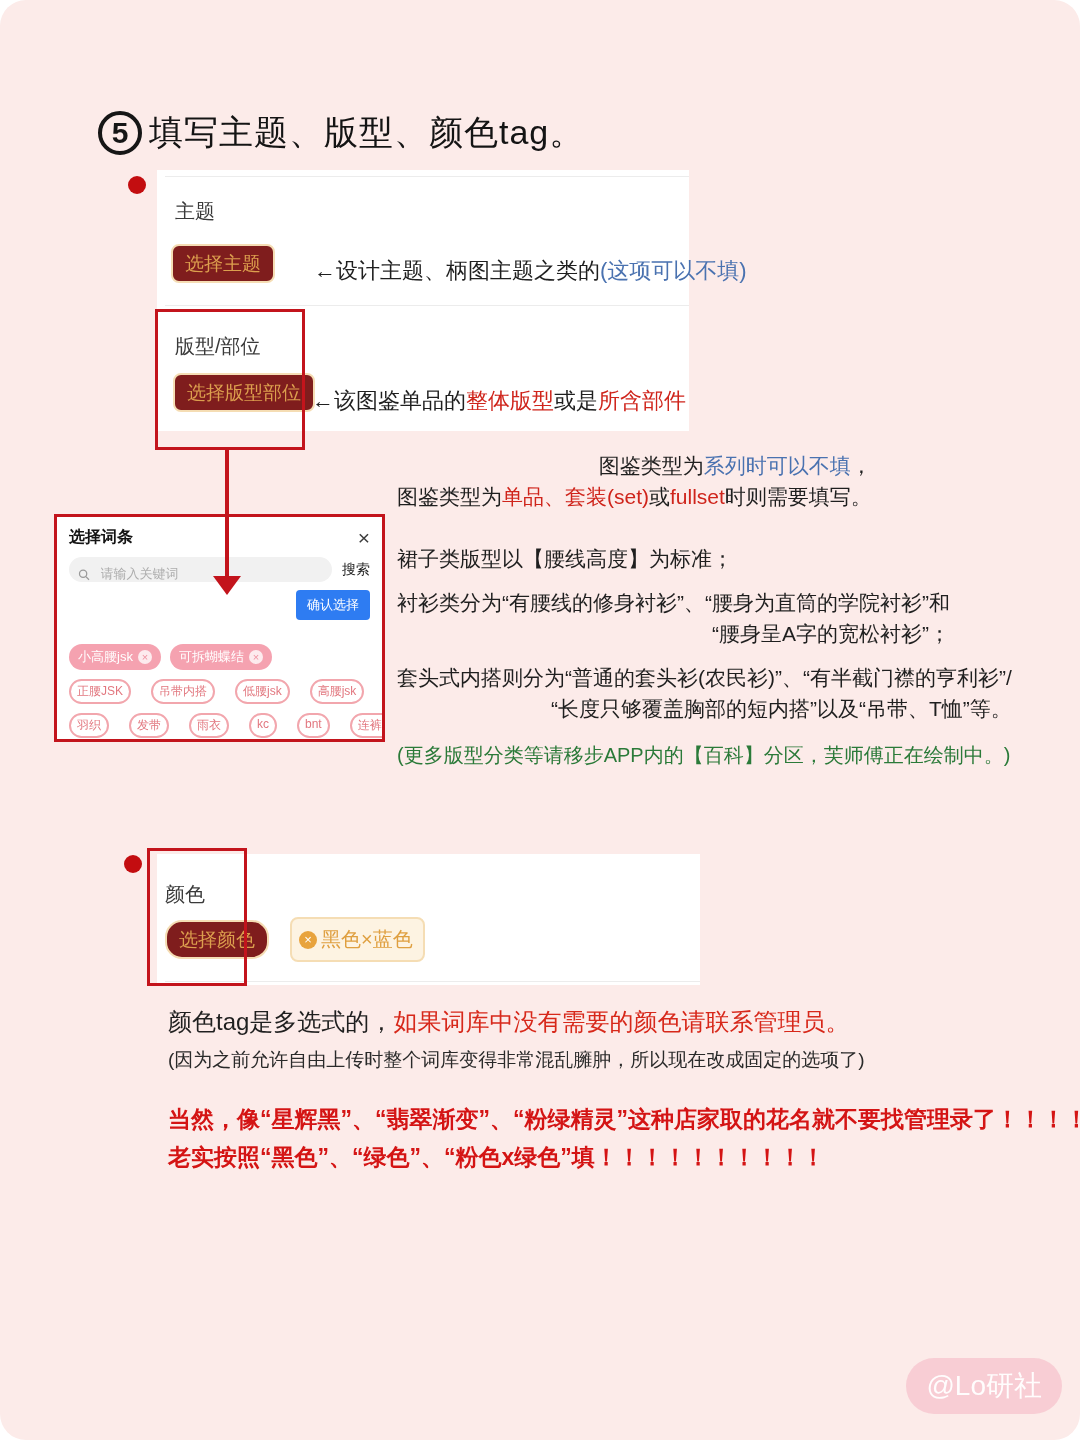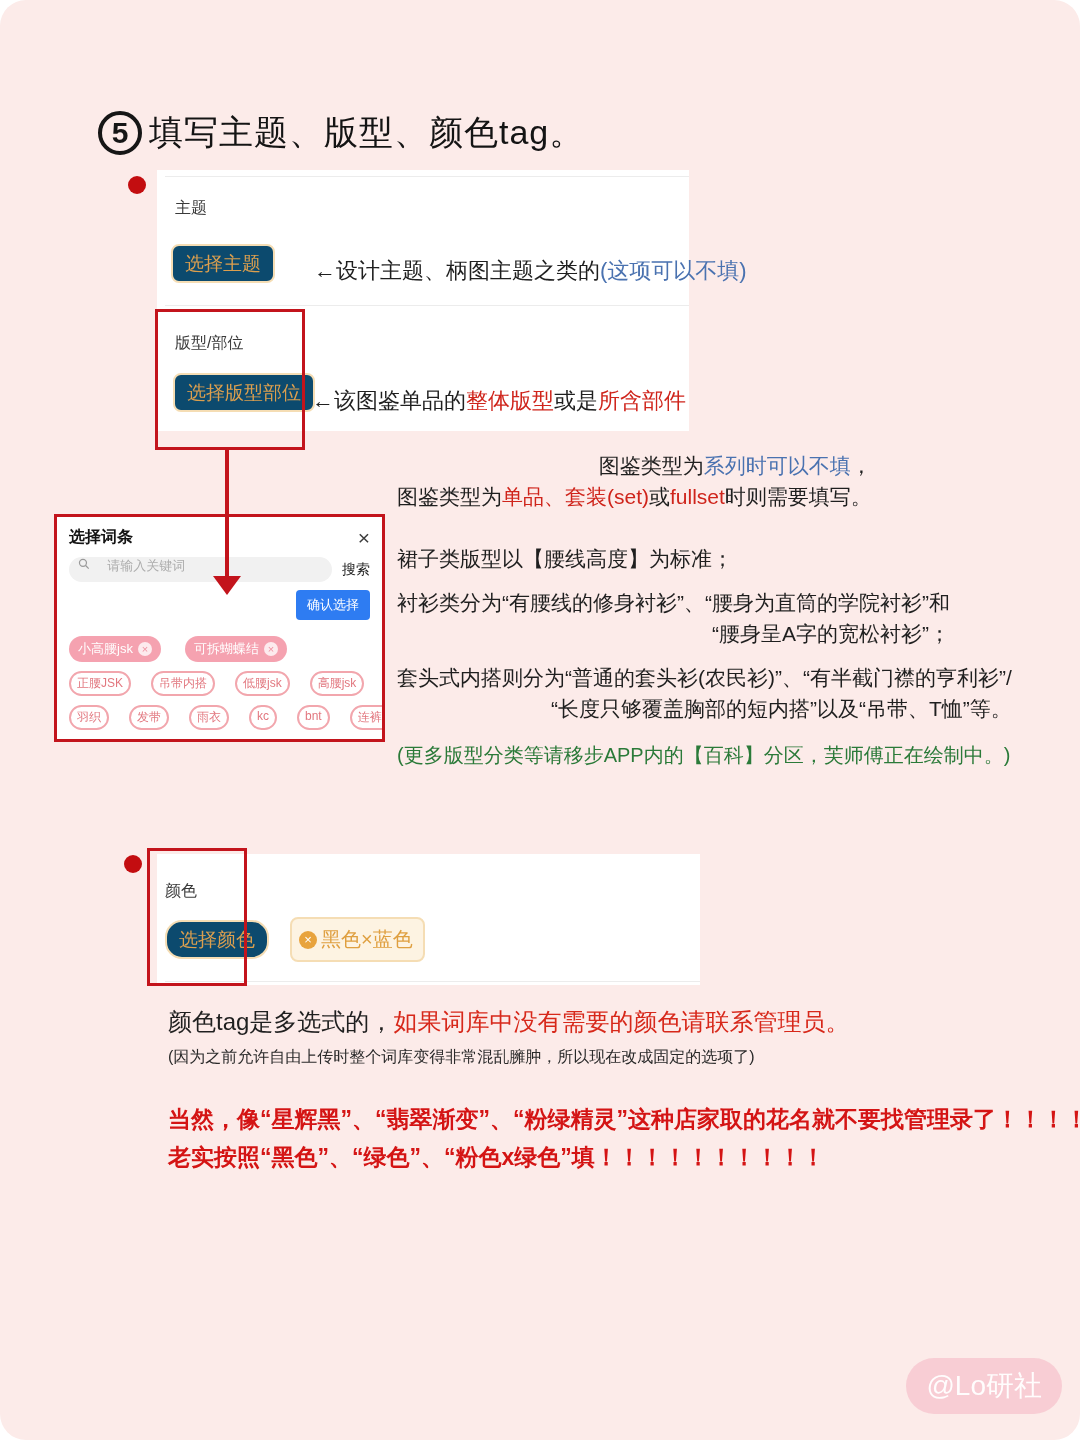--- a/index.html
+++ b/index.html
@@ -15,71 +15,71 @@
   .title-text{font-size:34px;color:#141414;letter-spacing:1px;}
   
   .bullet{position:absolute;width:18px;height:18px;border-radius:50%;background:#c30d10;}
   .b1{left:128px;top:176px;} .b2{left:124px;top:855px;}
   
   .card{position:absolute;background:#ffffff;}
   .card1{left:157px;top:170px;width:532px;height:261px;}
   .card2{left:157px;top:854px;width:543px;height:131px;}
   .divider{position:absolute;left:8px;right:0;height:1px;background:#ececec;}
   .d-top{top:6px;} .d-mid{top:135px;} .d-bot{bottom:3px;}
-  .field-label{position:absolute;font-size:16px;color:#3a3a3a;}
+  .field-label{position:absolute;font-size:20px;color:#3a3a3a;}
   .lab-theme{left:18px;top:28px;} .lab-sil{left:18px;top:163px;} .lab-color{left:8px;top:27px;}
-  .select-btn{position:absolute;background:#0c4a6e;border:2px solid #f5ddb4;border-radius:8px;
+  .select-btn{position:absolute;background:#7f1d1d;border:2px solid #f5ddb4;border-radius:8px;
     color:#dc9f4e;font-size:19px;padding:8px 12px;font-family:inherit;cursor:pointer;line-height:1;}
   .btn-theme{left:14px;top:74px;} .btn-sil{left:16px;top:203px;} .btn-color{left:8px;top:66px;border-radius:17px;}
   .note{position:absolute;font-size:22px;white-space:nowrap;}
   .note1{left:157px;top:86px;} .note2{left:155px;top:216px;}
   .c-blue{color:#4a72b0;} .c-red{color:#cf241b;} .c-black{color:#1f1f1f;} .c-green{color:#2b7a39;}
   
   .red-box{position:absolute;border:3px solid #c3141c;box-sizing:border-box;z-index:6;}
   .box1{left:155px;top:309px;width:150px;height:141px;}
   .box2{left:147px;top:848px;width:100px;height:138px;}
   .arrow-line{position:absolute;left:225px;top:450px;width:4px;height:128px;background:#c3141c;z-index:7;}
   .arrow-head{position:absolute;left:213px;top:576px;width:0;height:0;z-index:7;
     border-left:14px solid transparent;border-right:14px solid transparent;border-top:19px solid #c3141c;}
   
   .popup{position:absolute;left:54px;top:514px;width:331px;height:228px;background:#fff;
     border:3px solid #c3141c;box-sizing:border-box;padding:10px 12px;z-index:5;overflow:hidden;}
   .popup-header{display:flex;justify-content:space-between;align-items:center;}
   .popup-title{font-size:16px;font-weight:700;color:#141414;}
   .close-icon{font-size:21px;color:#3c3c3c;line-height:1;cursor:pointer;}
   .search-row{display:flex;align-items:center;gap:10px;margin-top:9px;}
-  .search-pill{flex:1;height:25px;background:#f1f1f1;border-radius:13px;display:flex;align-items:flex-start;gap:15px;padding:0 9px;}
+  .search-pill{flex:1;height:25px;background:#f1f1f1;border-radius:13px;display:flex;align-items:flex-end;gap:8px;padding:0 9px;}
   .search-pill input{border:none;background:transparent;outline:none;font-size:13px;color:#555;width:100%;font-family:inherit;}
   .search-pill input::placeholder{color:#adadad;}
   .search-label{font-size:14px;color:#222;cursor:pointer;}
   .confirm-row{display:flex;justify-content:flex-end;margin-top:8px;}
   .confirm-btn{background:#2e7cf2;color:#fff;border:none;border-radius:4px;font-size:13px;
     padding:6px 11px;font-family:inherit;cursor:pointer;text-align:center;}
-  .sel-row{display:flex;gap:24px;margin-top:16px;}
+  .sel-row{display:flex;gap:9px;margin-top:24px;}
   .sel-pill{background:#f5a2b0;color:#fff;font-size:13px;padding:4px 9px;border-radius:999px;
     display:inline-flex;align-items:center;gap:5px;white-space:nowrap;}
   .xc{width:14px;height:14px;border-radius:50%;background:rgba(255,255,255,.78);color:#ef93a2;
     font-size:11px;display:inline-flex;align-items:center;justify-content:center;line-height:1;}
   .opt-row{display:flex;gap:20px;margin-top:9px;}
   .opt-pill{border:2px solid #f2a6ad;color:#e2777f;font-size:12px;padding:2px 6px;border-radius:999px;
     white-space:nowrap;background:#fff;cursor:pointer;}
   
   .notes{position:absolute;left:397px;top:450px;width:660px;font-size:21px;color:#1f1f1f;}
   .notes p{position:absolute;margin:0;line-height:31px;white-space:nowrap;text-align:right;}
   .p-type{top:0;} .p-skirt{top:93px;} .p-shirt{top:137px;line-height:29px;}
   .p-pull{top:212px;line-height:29px;} .p-wiki{top:290px;font-size:20px;}
   
   .color-tag{position:absolute;left:133px;top:63px;background:#fdf3e2;border:2px solid #f5ddb4;
     border-radius:8px;color:#df9f3f;font-size:20px;padding:7px 10px 7px 7px;display:flex;align-items:center;gap:4px;}
   .tag-x{width:18px;height:18px;border-radius:50%;background:#e8a33d;color:#fff;font-size:13px;
     display:inline-flex;align-items:center;justify-content:center;line-height:1;flex:none;}
   
   .cn1{position:absolute;left:168px;top:1006px;font-size:24px;white-space:nowrap;}
   .cn1 .c-red{color:#d7281a;}
-  .cn2{position:absolute;left:168px;top:1047px;font-size:16px;color:#2a2a2a;white-space:nowrap;}
+  .cn2{position:absolute;left:168px;top:1047px;font-size:19px;color:#2a2a2a;white-space:nowrap;}
   .warning{position:absolute;left:168px;top:1100px;font-size:23px;font-weight:700;color:#d41414;line-height:38px;}
   .warning div{white-space:nowrap;}
   
   .watermark{position:absolute;right:18px;bottom:26px;background:rgba(246,198,206,.8);
     color:rgba(255,255,255,.95);font-size:28px;padding:9px 20px;border-radius:34px;}
 </style>
 </head>
 <body>
 
 <div class="canvas">

